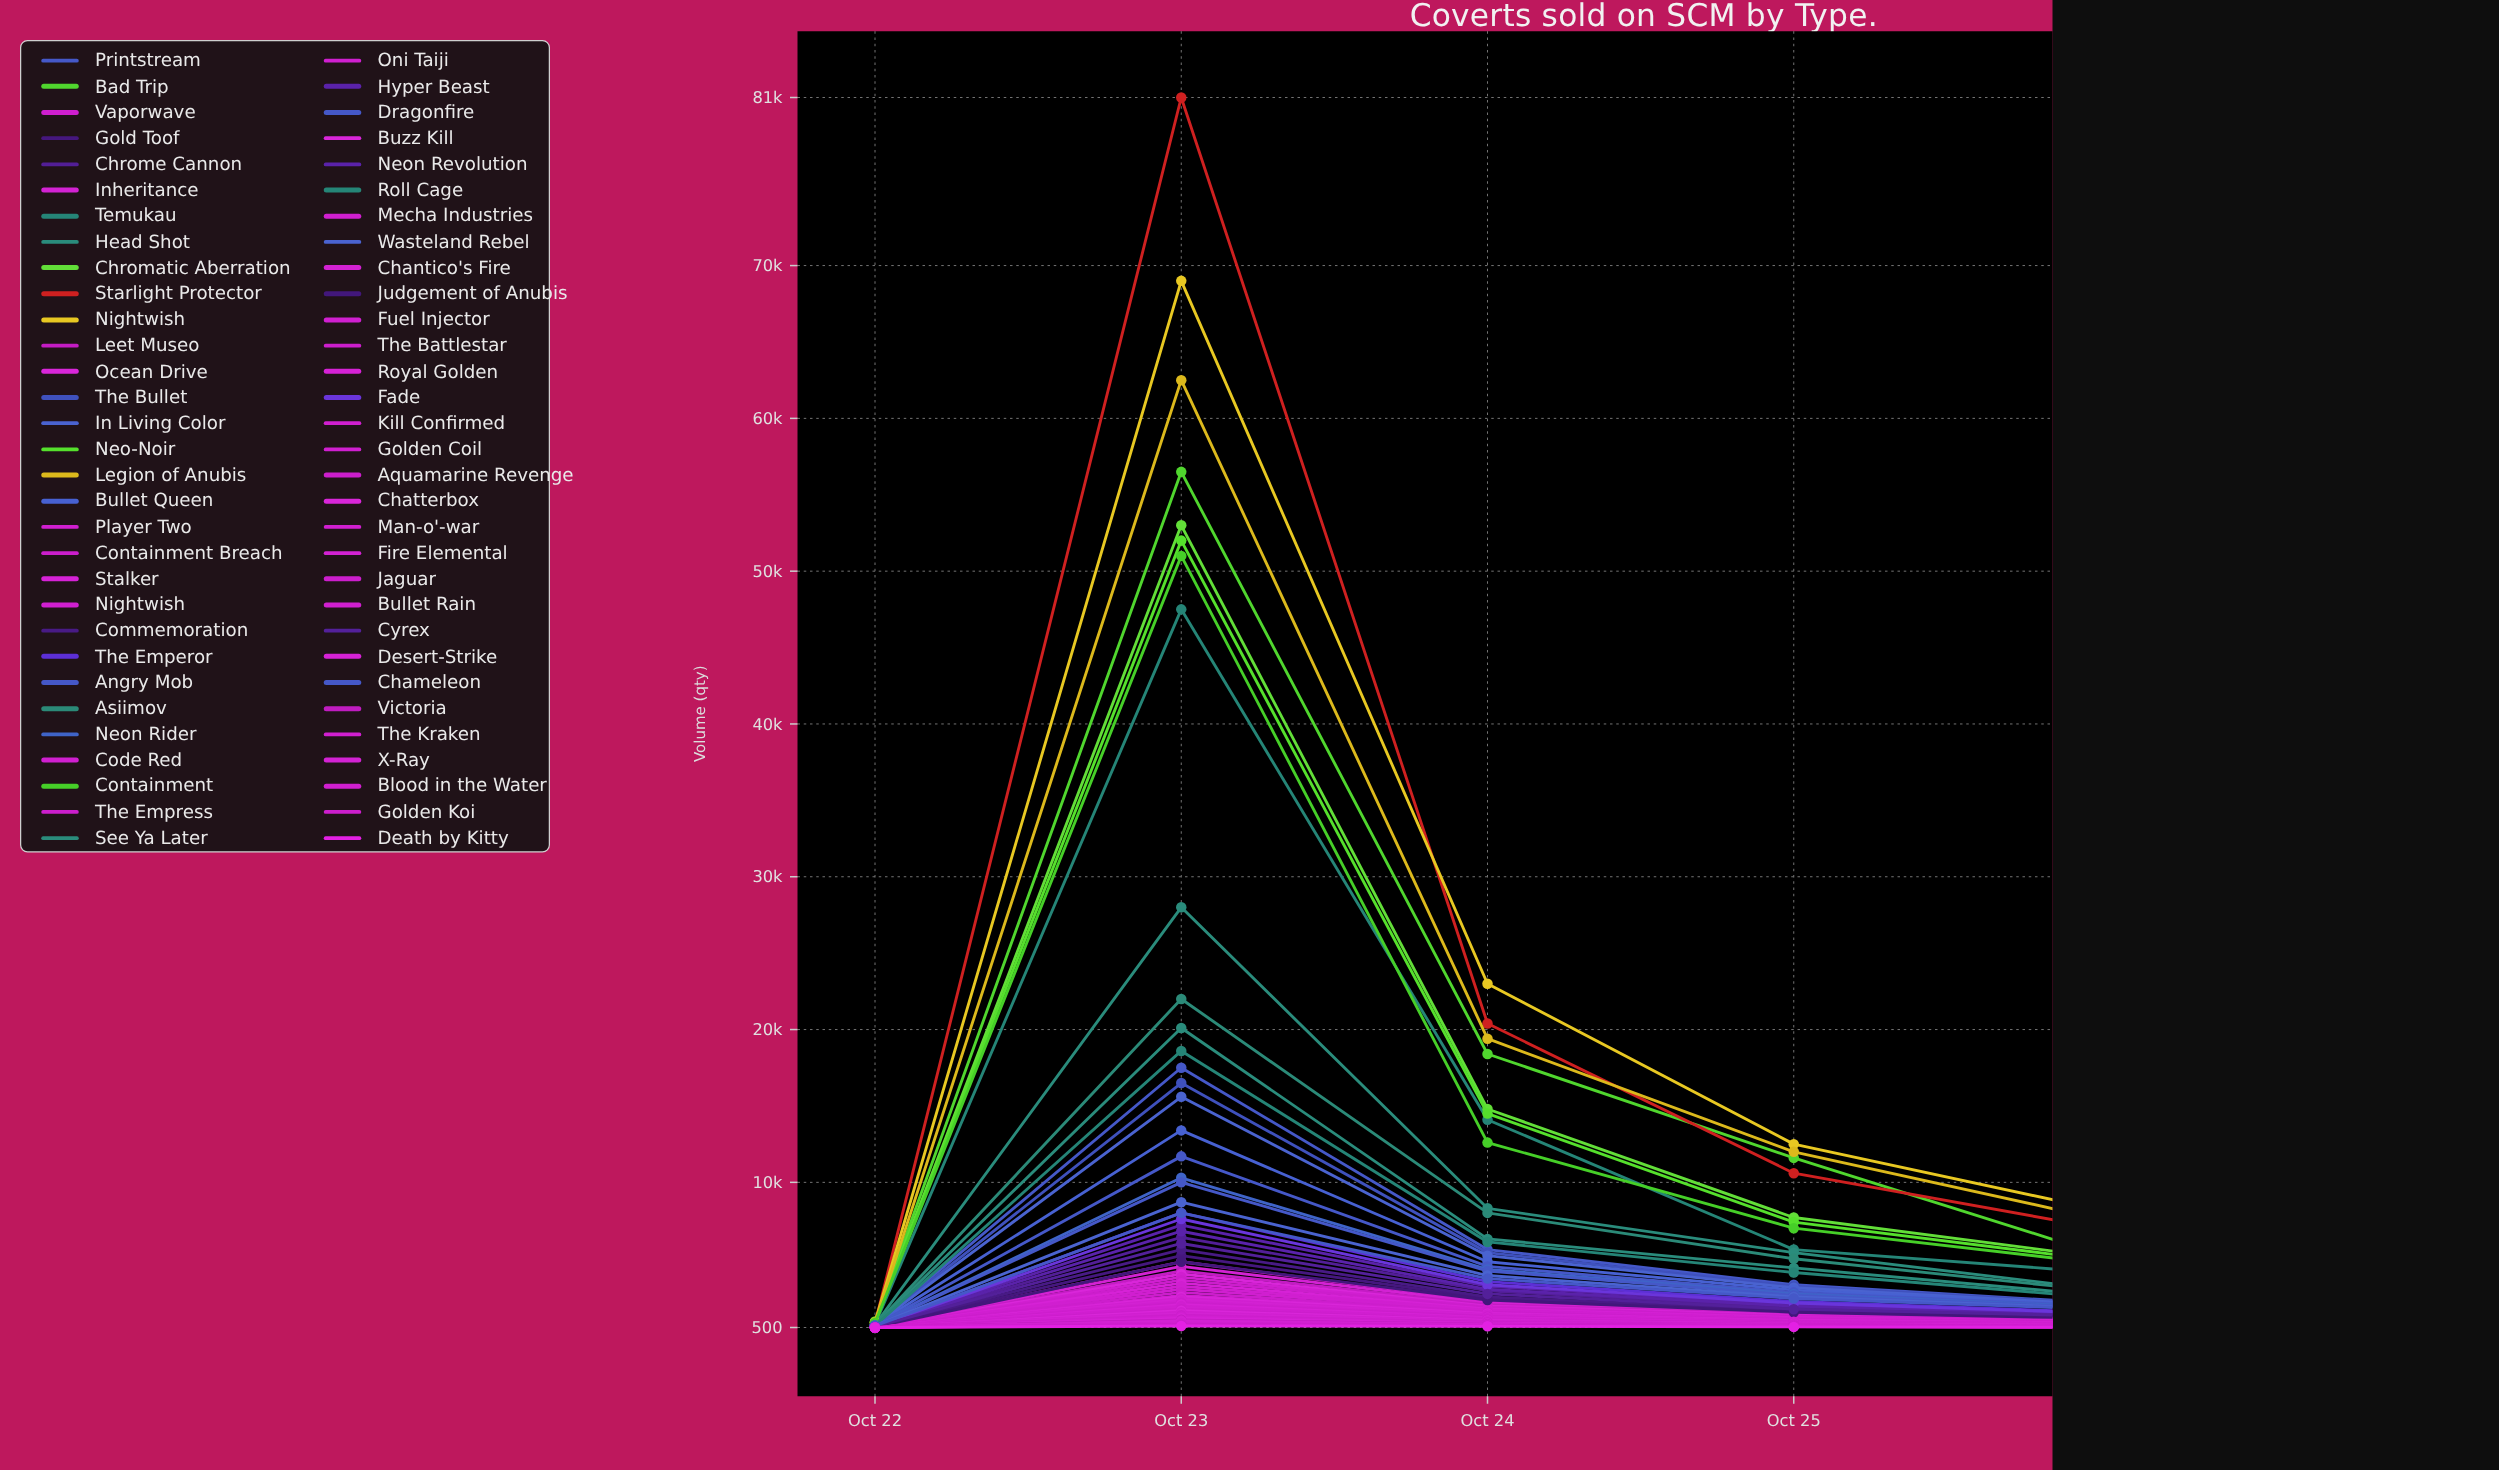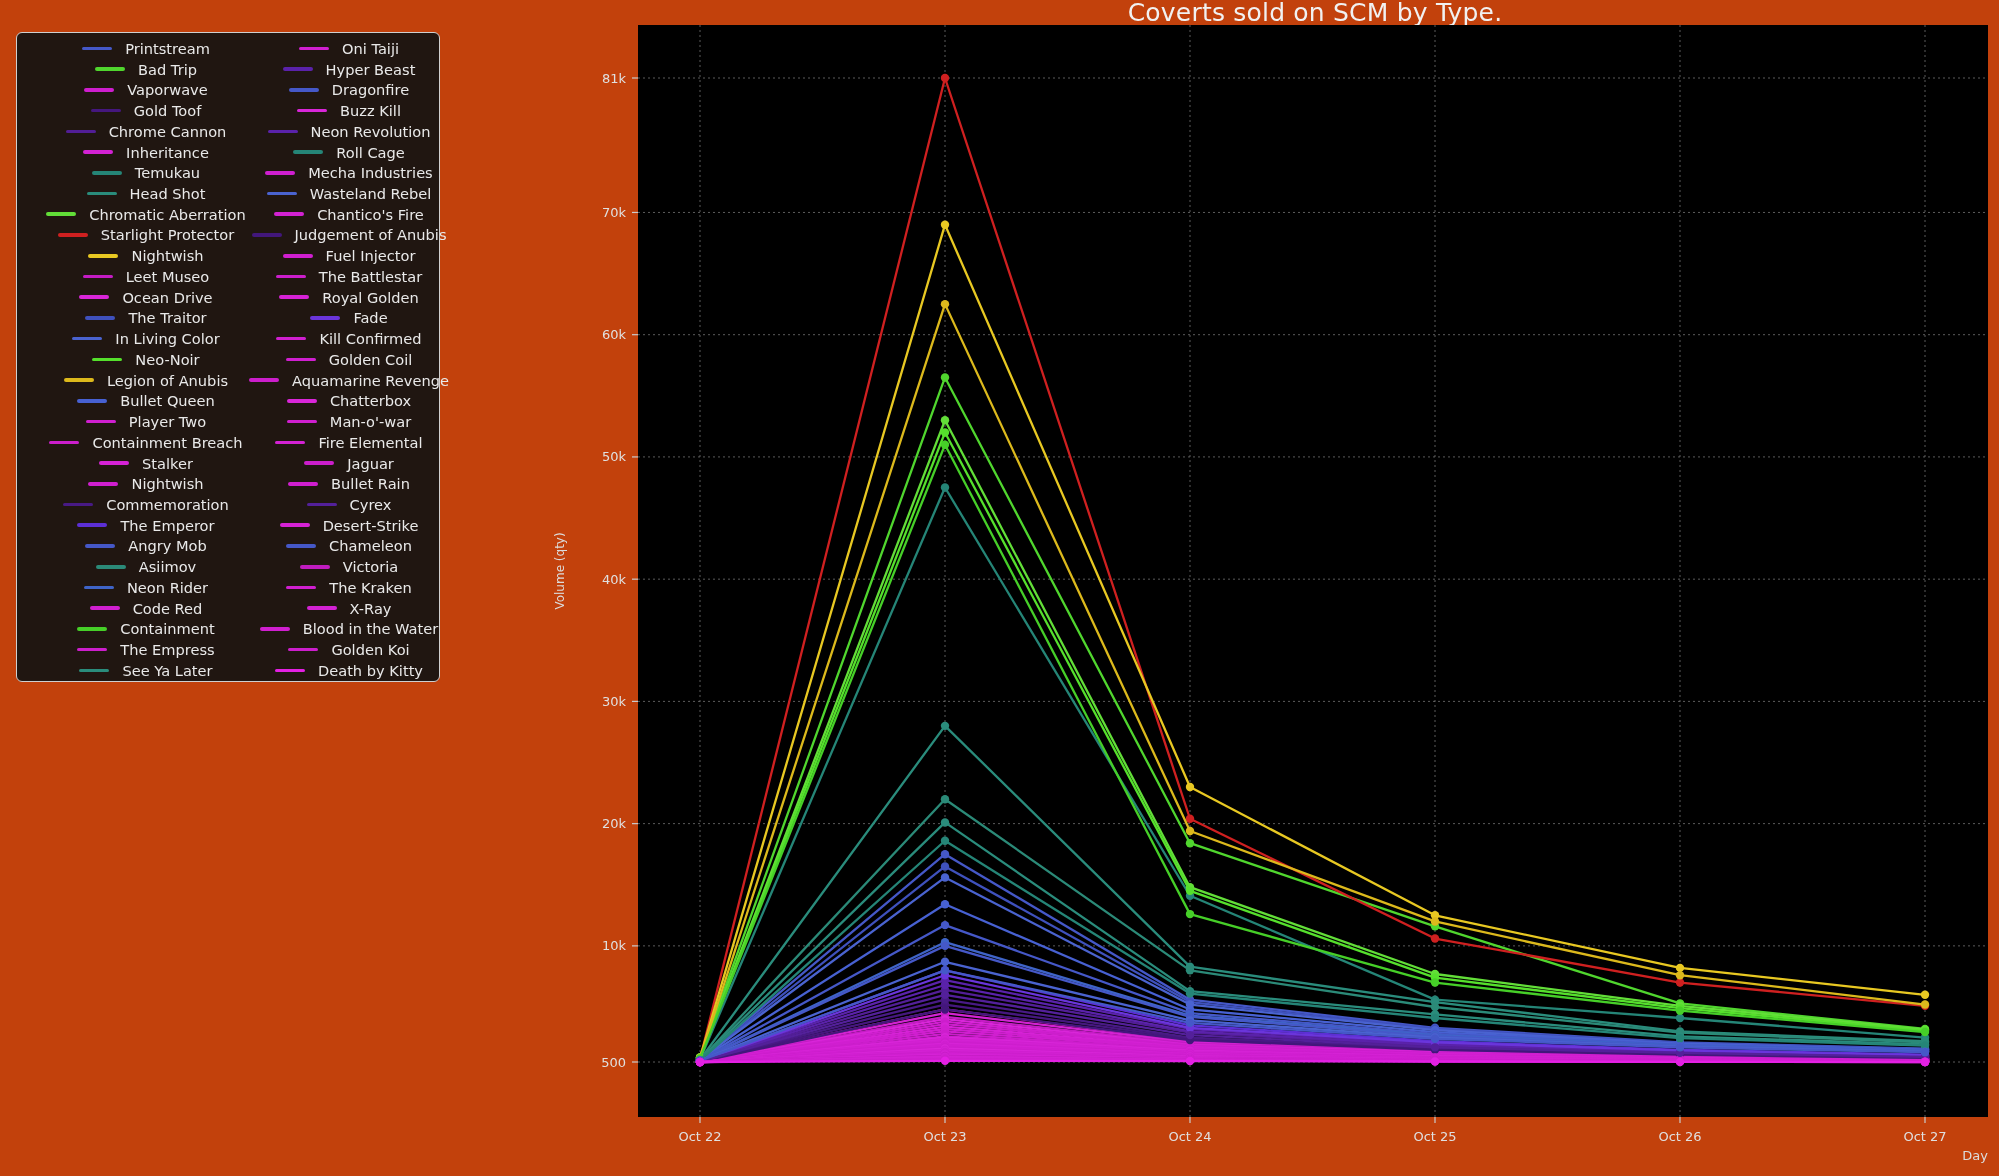--- a/index.html
+++ b/index.html
@@ -1,38 +1,38 @@
 <!DOCTYPE html>
 <html><head>
 <meta charset="utf-8">
 <style>
   html,body{margin:0;padding:0;background:#0e0e0e;}
   .fig{
-    position:relative;width:1999px;height:1176px;background:#c2410c;
+    position:relative;width:1642px;height:1176px;background:#be185d;
     font-family:"DejaVu Sans",sans-serif;overflow:hidden;
   }
   .chart-title{
     position:absolute;top:-2px;left:640px;width:1350px;text-align:center;
     color:#f1f1f1;font-size:25px;letter-spacing:.2px;
   }
   .y-label{
     position:absolute;left:560px;top:571px;transform:translate(-50%,-50%) rotate(-90deg);
     color:#dcdcdc;font-size:12px;white-space:nowrap;
   }
   .x-label{
     position:absolute;left:638px;width:1350px;top:1148px;text-align:right;
     color:#dcdcdc;font-size:13px;
   }
   svg.plot{position:absolute;left:0;top:0;}
   .legend{
     position:absolute;left:16px;top:32px;width:424px;height:650px;
     background:rgba(18,18,18,.92);border:1.6px solid #cfcfcf;border-radius:6px;
     box-sizing:border-box;padding:5px 0 0 16px;display:flex;
   }
-  .legend-col{display:flex;flex-direction:column;align-items:center;}
+  .legend-col{display:flex;flex-direction:column;}
   .legend-col.c1{width:226px;}
   .legend-col.c2{width:180px;}
   .legend-item{display:flex;align-items:center;height:20.75px;}
   .legend-swatch{width:30px;height:3.6px;border-radius:2px;flex:0 0 30px;}
   .legend-label{margin-left:13px;color:#e9e9e9;font-size:14.6px;white-space:nowrap;}
 </style>
 </head>
 <body>
 
 <div class="fig">
@@ -702,21 +702,21 @@
         <div class="legend-item">
           <span class="legend-swatch" style="background: rgb(196, 28, 196);"></span>
           <span class="legend-label">Leet Museo</span>
         </div>
         <div class="legend-item">
           <span class="legend-swatch" style="background: rgb(217, 38, 217);"></span>
           <span class="legend-label">Ocean Drive</span>
         </div>
         <div class="legend-item">
           <span class="legend-swatch" style="background: rgb(63, 81, 189);"></span>
-          <span class="legend-label">The Traitor</span>
+          <span class="legend-label">The Bullet</span>
         </div>
         <div class="legend-item">
           <span class="legend-swatch" style="background: rgb(74, 99, 208);"></span>
           <span class="legend-label">In Living Color</span>
         </div>
         <div class="legend-item">
           <span class="legend-swatch" style="background: rgb(85, 224, 44);"></span>
           <span class="legend-label">Neo-Noir</span>
         </div>
         <div class="legend-item">

